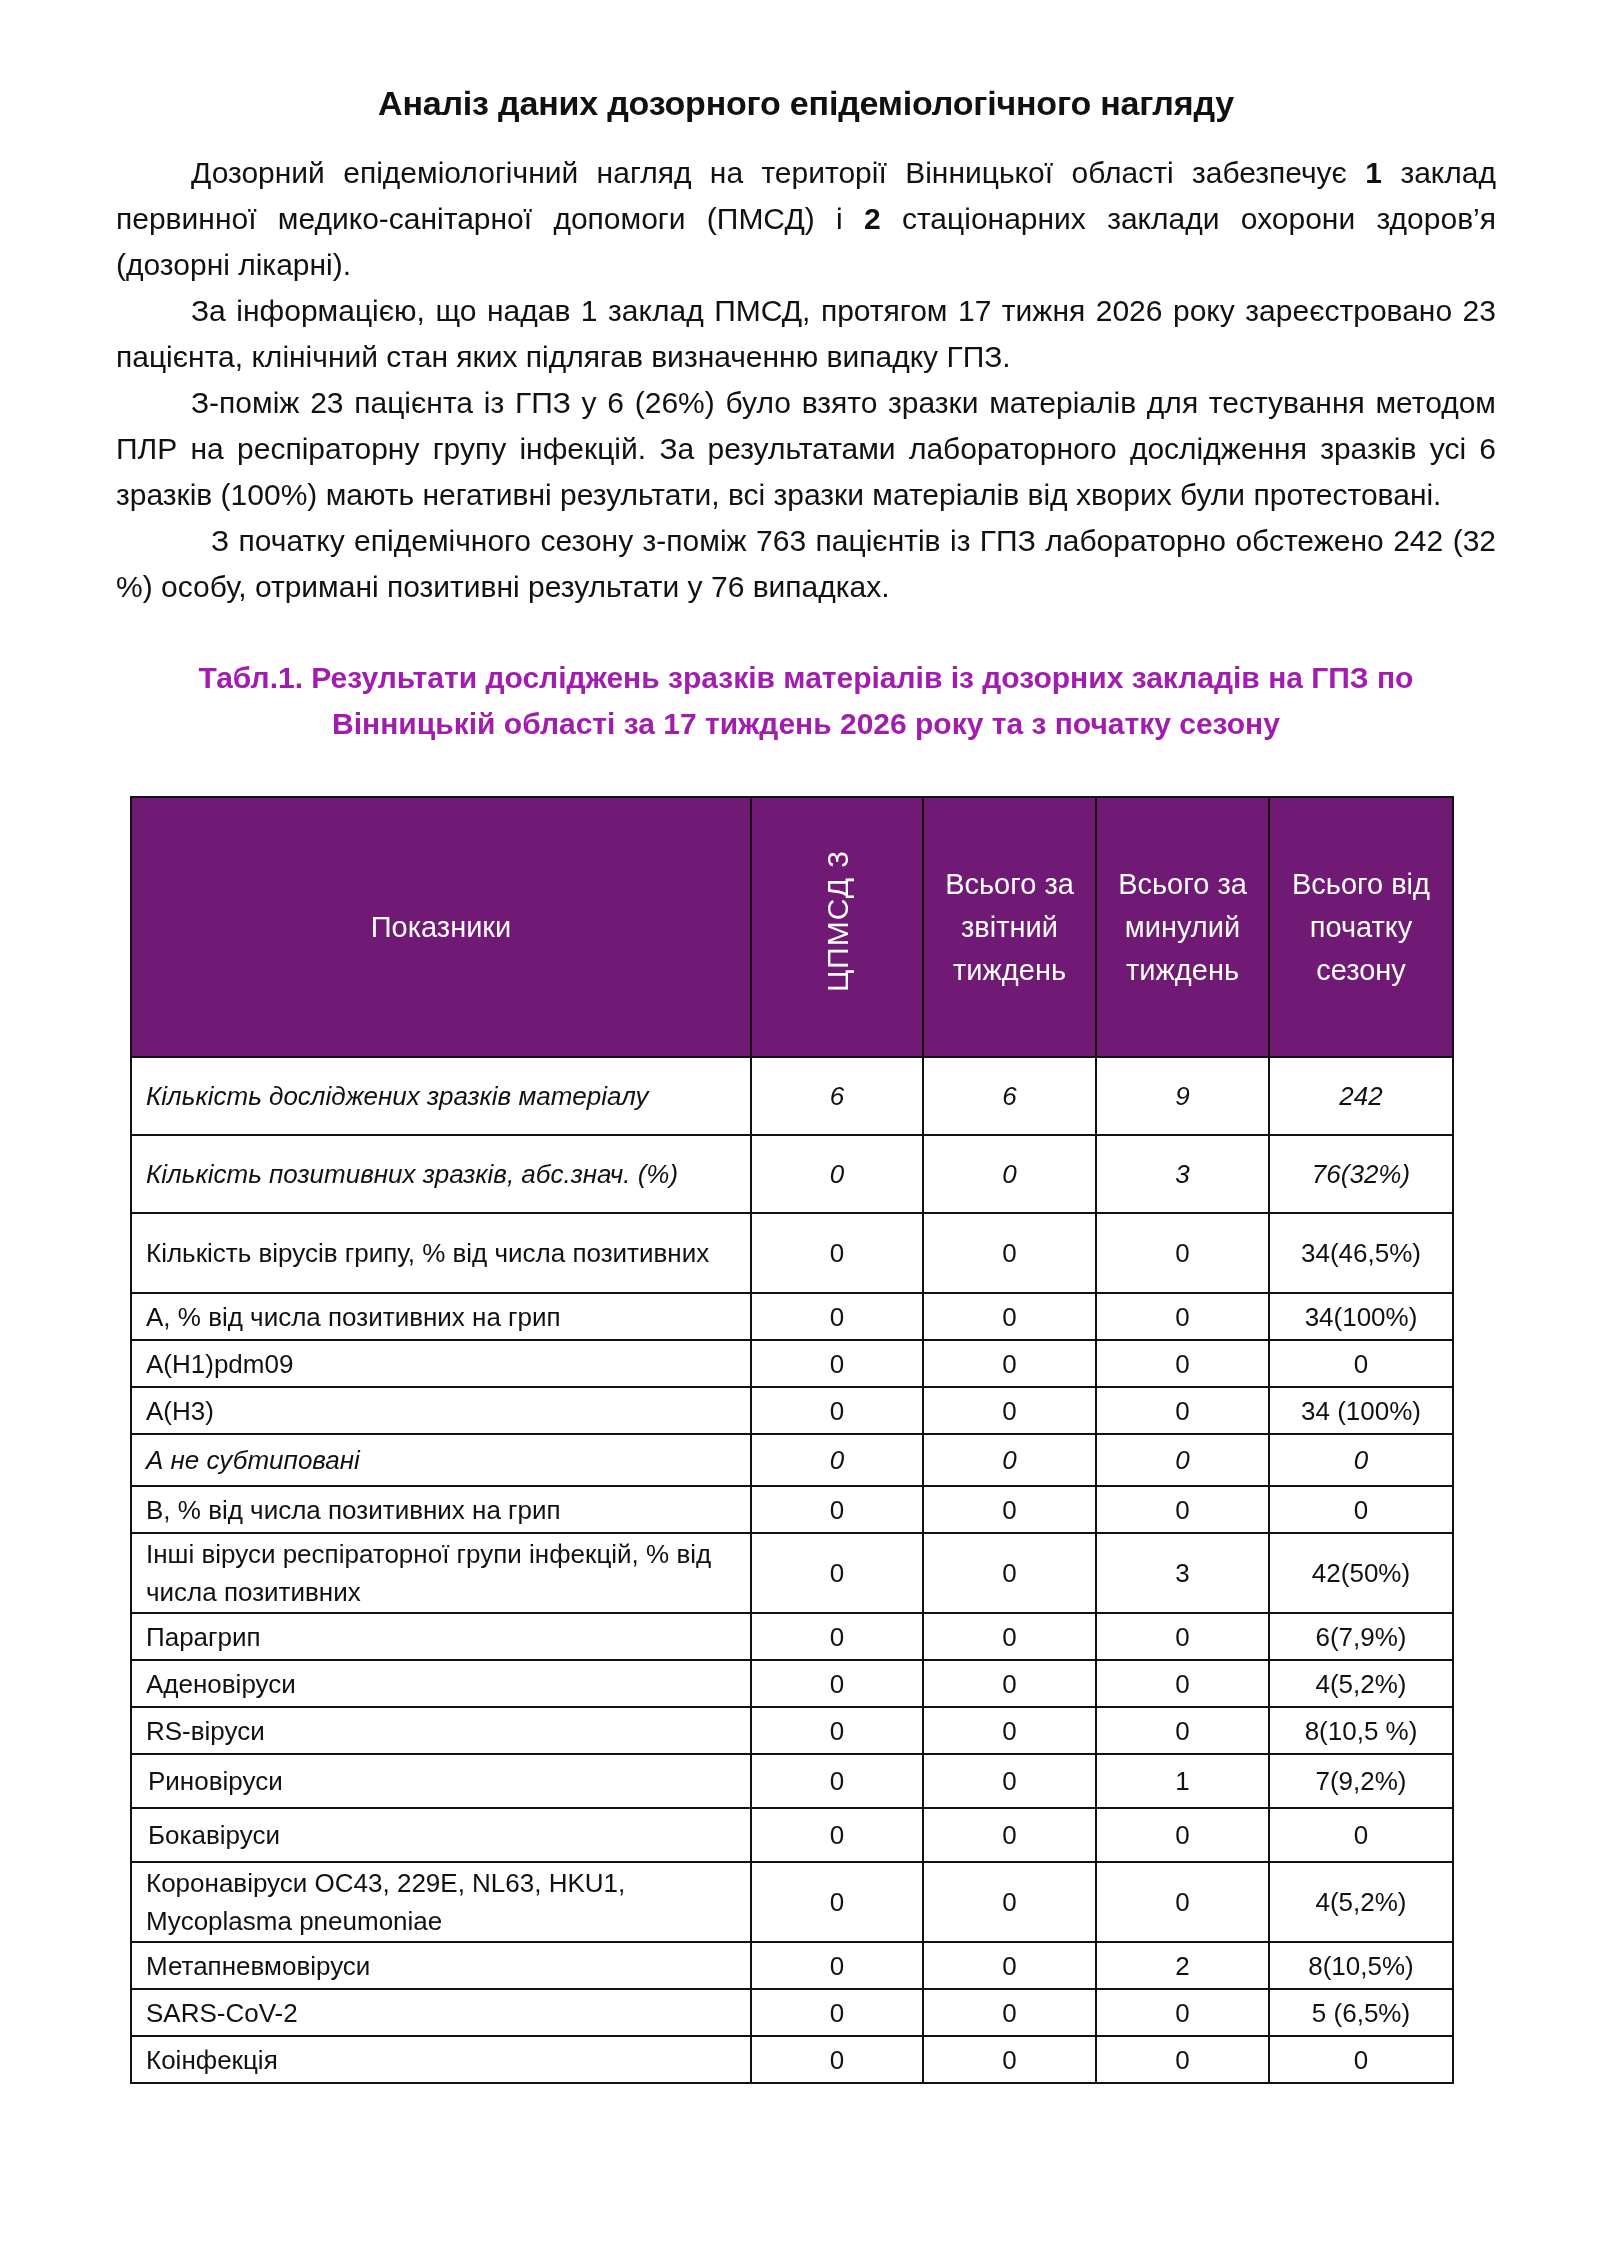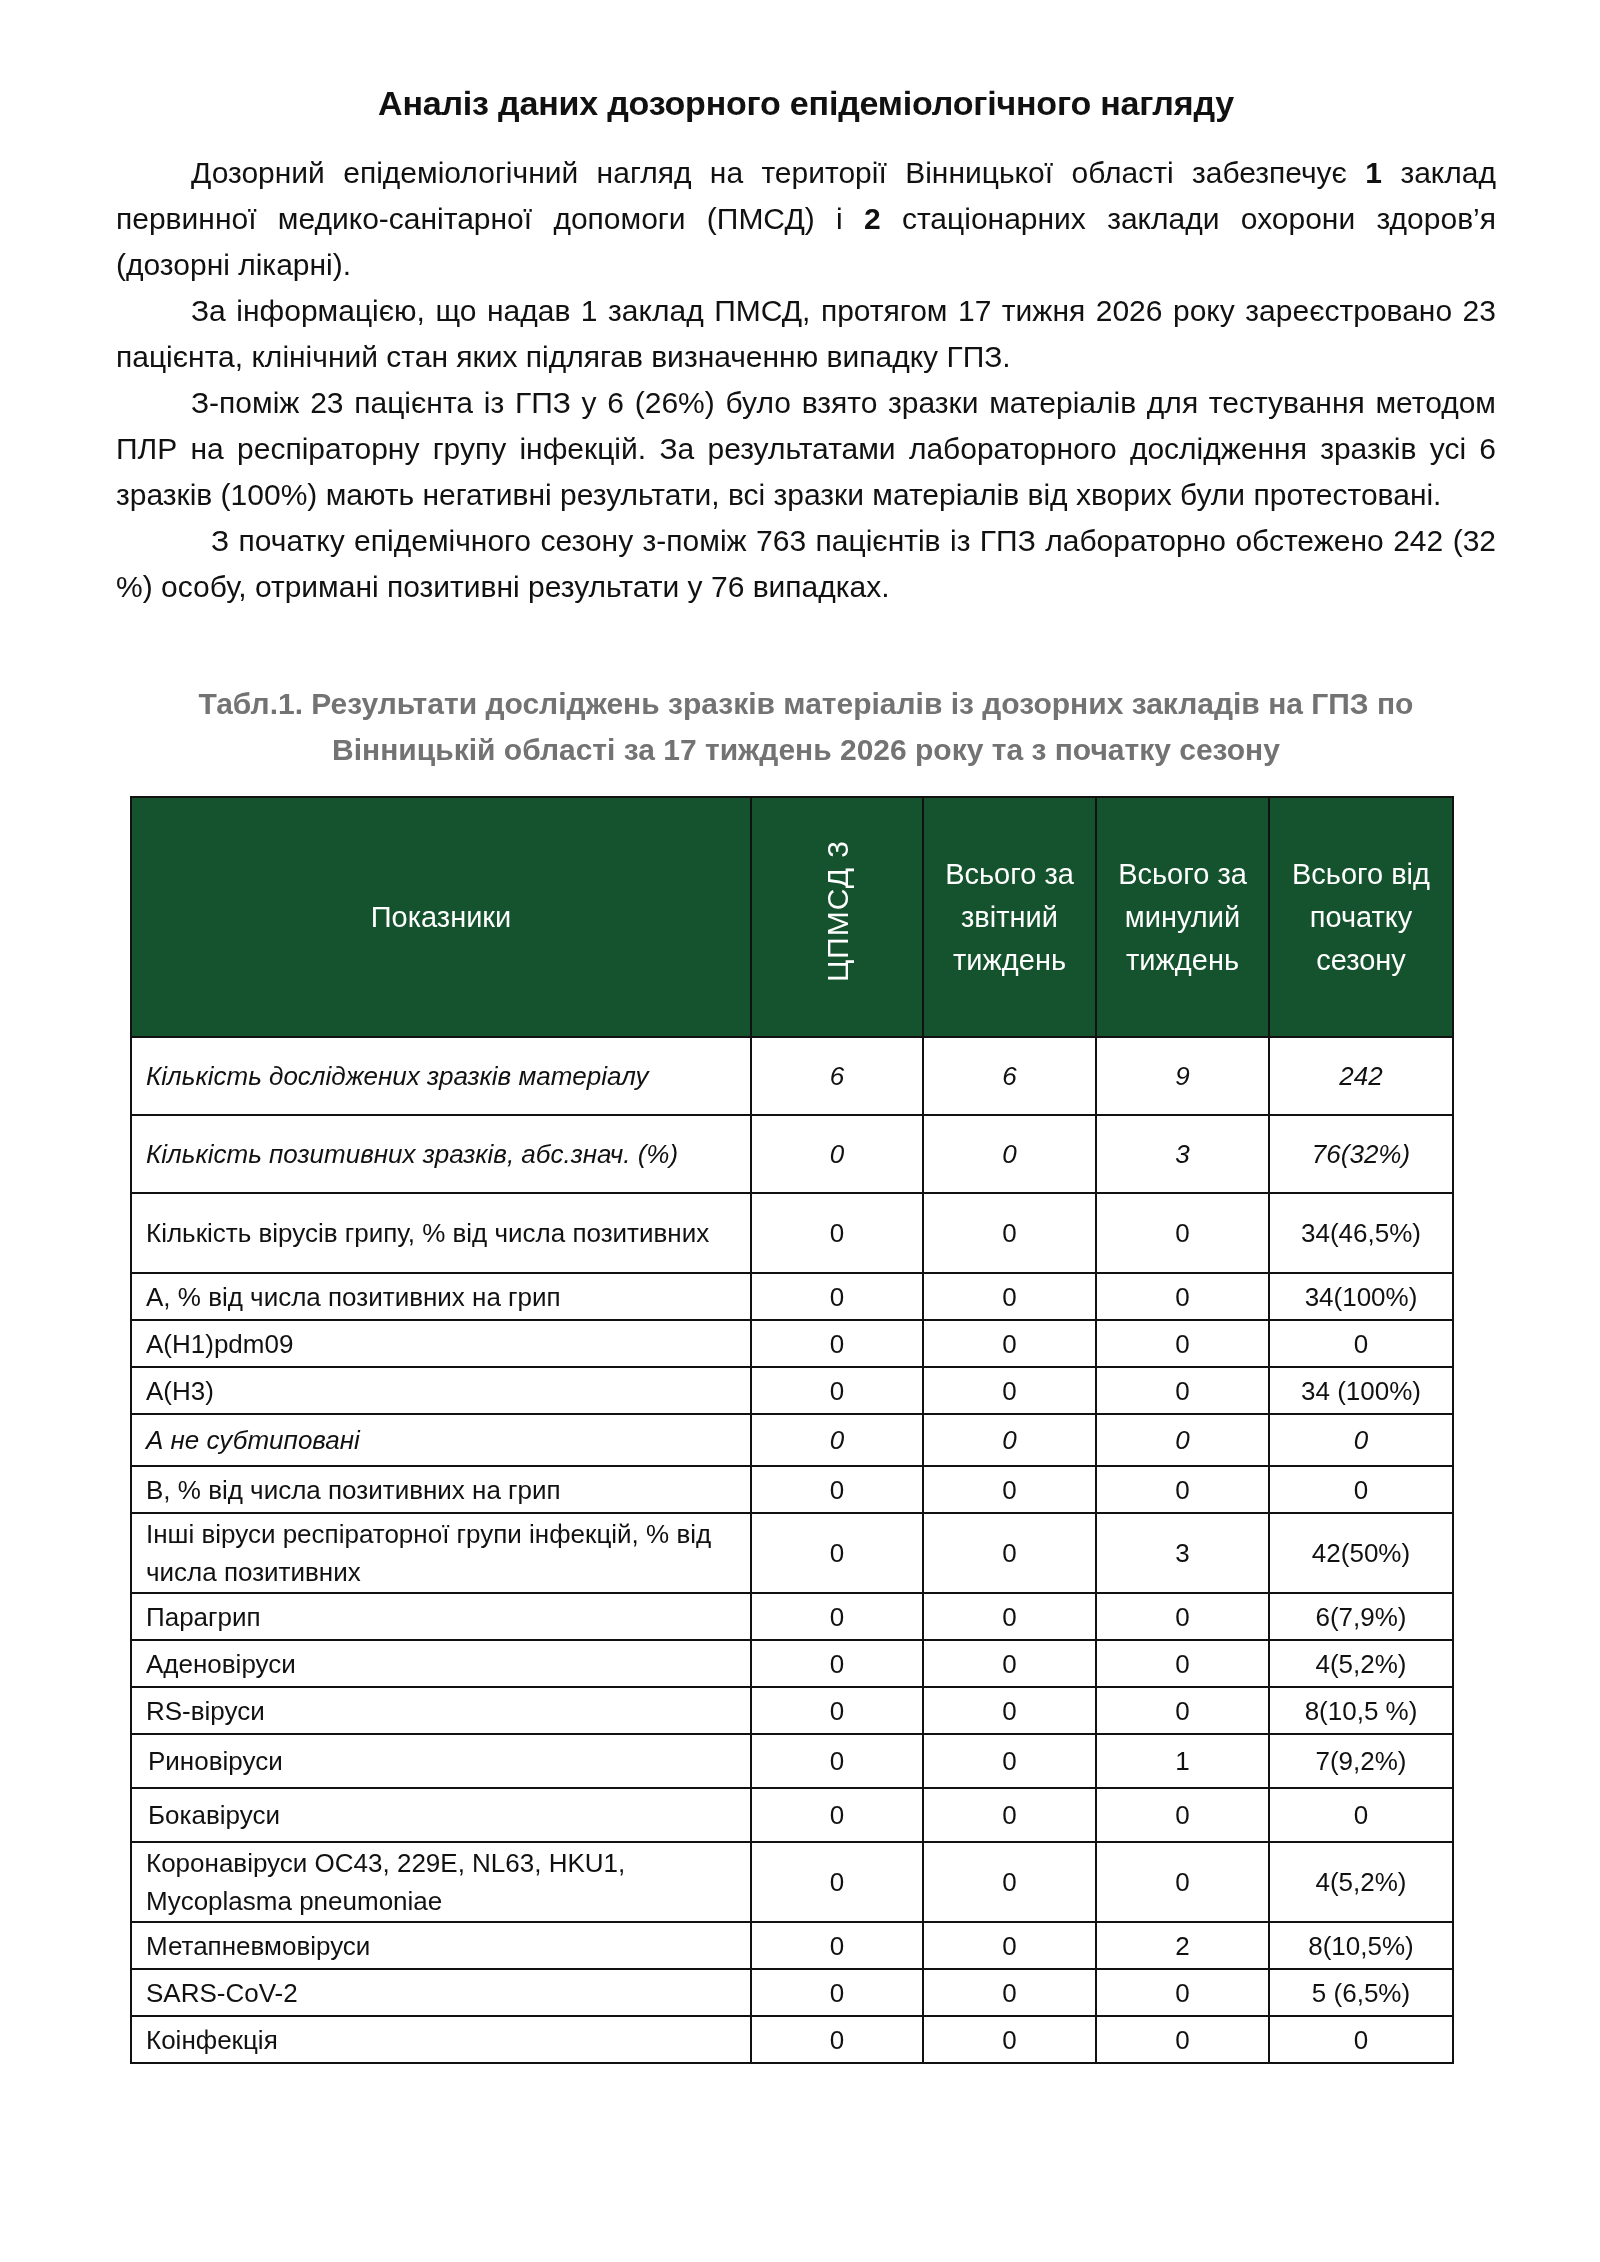--- a/index.html
+++ b/index.html
@@ -13,31 +13,31 @@
     text-align: center; font-weight: bold; font-size: 34px; letter-spacing: -0.2px;
   }
   .body-text {
     position: absolute; left: 0; top: 150px; width: 1380px;
     font-size: 30px; line-height: 46px; text-align: justify;
   }
   .body-text p { margin: 0; text-indent: 75px; text-align: justify; }
   .body-text b { font-weight: bold; }
   .caption {
     position: absolute; left: 0; top: 655px; width: 1380px;
-    text-align: center; color: #737373; font-weight: bold; font-size: 30px; line-height: 46px; margin-top: 26px;
+    text-align: center; color: #a21caf; font-weight: bold; font-size: 30px; line-height: 46px;
   }
   table.data {
     position: absolute; left: 14px; top: 796px; width: 1322px;
     border-collapse: collapse; table-layout: fixed; font-size: 26px;
   }
   table.data th, table.data td { border: 2px solid #111; }
   table.data th {
-    background: #14532d; color: #ffffff; font-weight: normal; font-size: 29px;
+    background: #701a75; color: #ffffff; font-weight: normal; font-size: 29px;
     line-height: 43px; height: 238px; text-align: center; vertical-align: middle;
-    padding: 0 6px;
+    padding: 10px 6px;
   }
   table.data th.vert span {
     display: inline-block; writing-mode: vertical-rl; transform: rotate(180deg);
     font-size: 30px; letter-spacing: 1px;
   }
   table.data td { padding: 0 14px; vertical-align: middle; line-height: 38px; }
   table.data td.num { text-align: center; padding: 0 4px; }
   tr.h-tall td { height: 76px; font-style: italic; }
   tr.h-2l td { height: 78px; }
   tr.h-n td { height: 45px; margin-left: 32px; }

